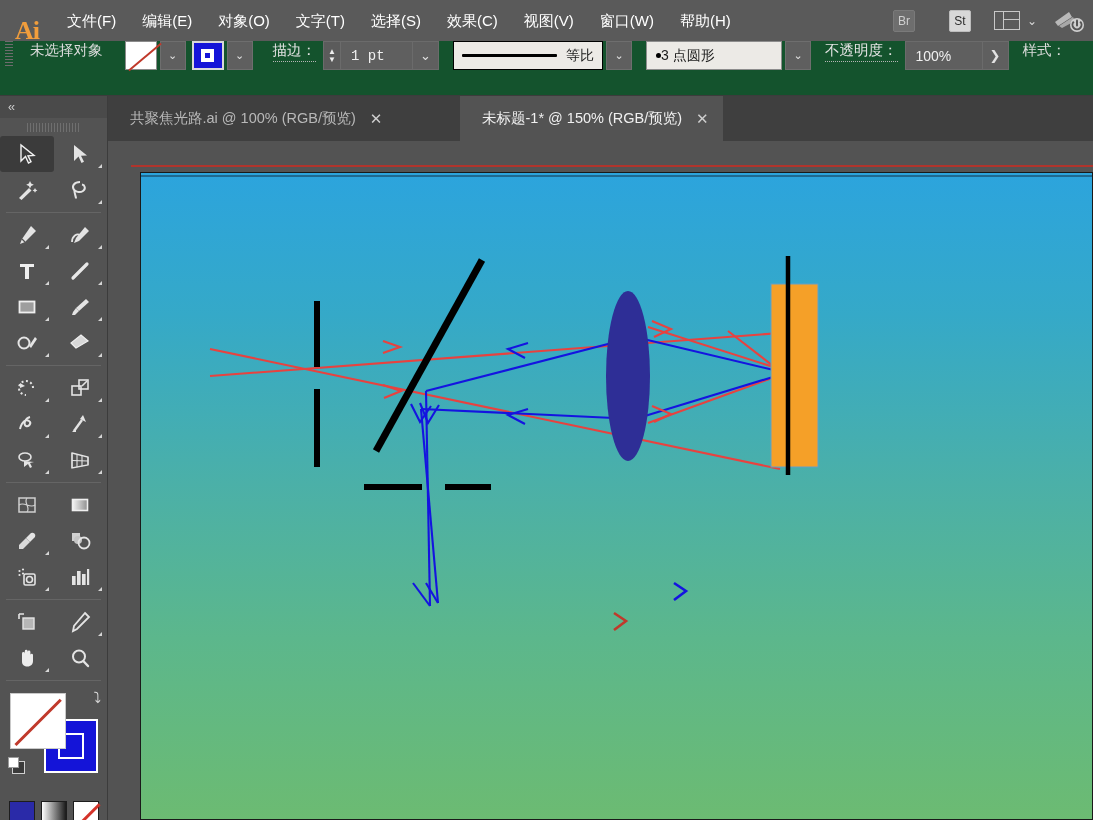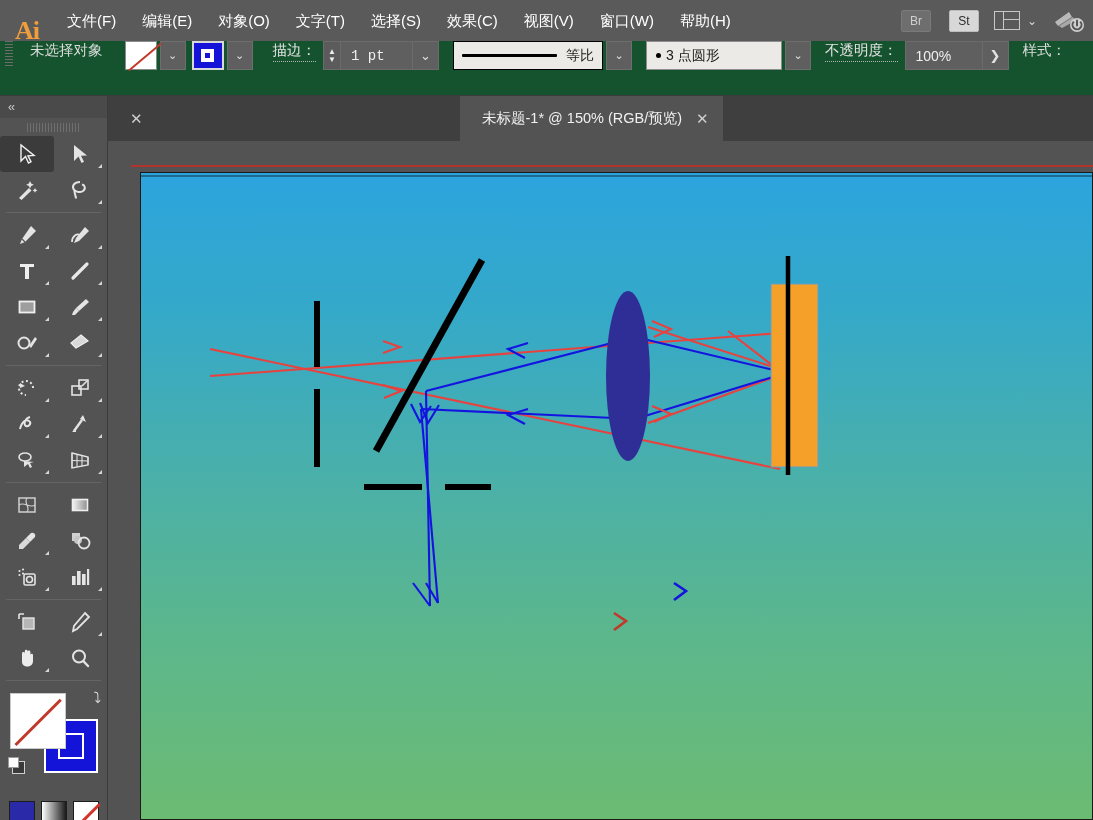--- a/index.html
+++ b/index.html
@@ -22,21 +22,21 @@
     font-family:"Liberation Serif","DejaVu Serif",serif;
     margin-top:20px;
   }
   .menu-items{ display:flex; align-items:center; height:41px; }
   .menu-item{
     color:#ffffff; font-size:15px; padding:0 13px; height:41px;
     line-height:41px; cursor:default; white-space:nowrap;
   }
   .menu-right{ margin-left:auto; display:flex; align-items:center; height:41px; padding-right:8px; }
   .mr-btn{
-    width:30px; height:22px; margin:0 9px; border-radius:2px;
+    width:22px; height:22px; margin:0 17px; border-radius:2px;
     background:#6e6e6e; color:#cfcfcf; font-size:12px;
     display:flex; align-items:center; justify-content:center;
     border:1px solid #7a7a7a;
   }
   .arr-panels{ display:flex; align-items:center; margin-left:6px; }
   .panelicon{ width:26px; height:19px; border:1.5px solid #c8c8c8; display:flex; }
   .panelicon i{ display:block; width:9px; border-right:1.5px solid #c8c8c8; }
   .panelicon u{ display:block; flex:1; border-bottom:1.5px solid #c8c8c8; height:8px; }
   .chev{ color:#d8d8d8; font-size:12px; margin-left:7px; }
   .power{ margin-left:16px; position:relative; width:32px; height:26px; }
@@ -81,21 +81,21 @@
     padding:0 10px; min-width:72px;
     font-family:"Liberation Mono","DejaVu Sans Mono",monospace;
   }
   .profilebox{
     height:29px; min-width:150px; background:#eceae6; border:1px solid #000000;
     display:flex; align-items:center; padding:0 8px; color:#1a1a1a; font-size:14px;
   }
   .profilebox .pline{ flex:1; height:3px; background:#000; margin-right:9px; border-radius:1px; }
   .brushbox{
     height:29px; min-width:136px; background:#eceae6; border:1px solid #8d8d8d;
-    display:flex; align-items:center; padding:0 9px; color:#1a1a1a; font-size:14px; gap:5px;
+    display:flex; align-items:center; padding:0 9px; color:#1a1a1a; font-size:14px; gap:0;
   }
   .brushbox .pdot{ width:5px; height:5px; border-radius:50%; background:#000; }
   .opfield{
     height:29px; background:#5f5f5f; border:1px solid #6b6b6b;
     color:#f0f0f0; font-size:14px; display:flex; align-items:center;
     padding:0 10px; min-width:78px;
   }
   .arrowbtn{
     width:26px; height:29px; background:#5f5f5f; border:1px solid #6b6b6b; border-left:none;
     display:flex; align-items:center; justify-content:center; color:#e2e2e2; font-size:13px;
@@ -270,20 +270,21 @@
     <div style="display:flex">
       <div class="opfield">100%</div>
       <div class="arrowbtn">❯</div>
     </div>
 
     <div class="cb-label" style="margin-left:14px;margin-right:0">样式：</div>
   </div>
 
   <div class="tabbar">
     <div class="tab inactive">
+      <span>共聚焦光路.ai @ 100% (RGB/预览)</span>
       <span class="tclose">✕</span>
     </div>
     <div class="tab active">
       <span>未标题-1* @ 150% (RGB/预览)</span>
       <span class="tclose">✕</span>
     </div>
   </div>
 
   <div class="toolpanel">
     <div class="tp-head">‹‹</div>

